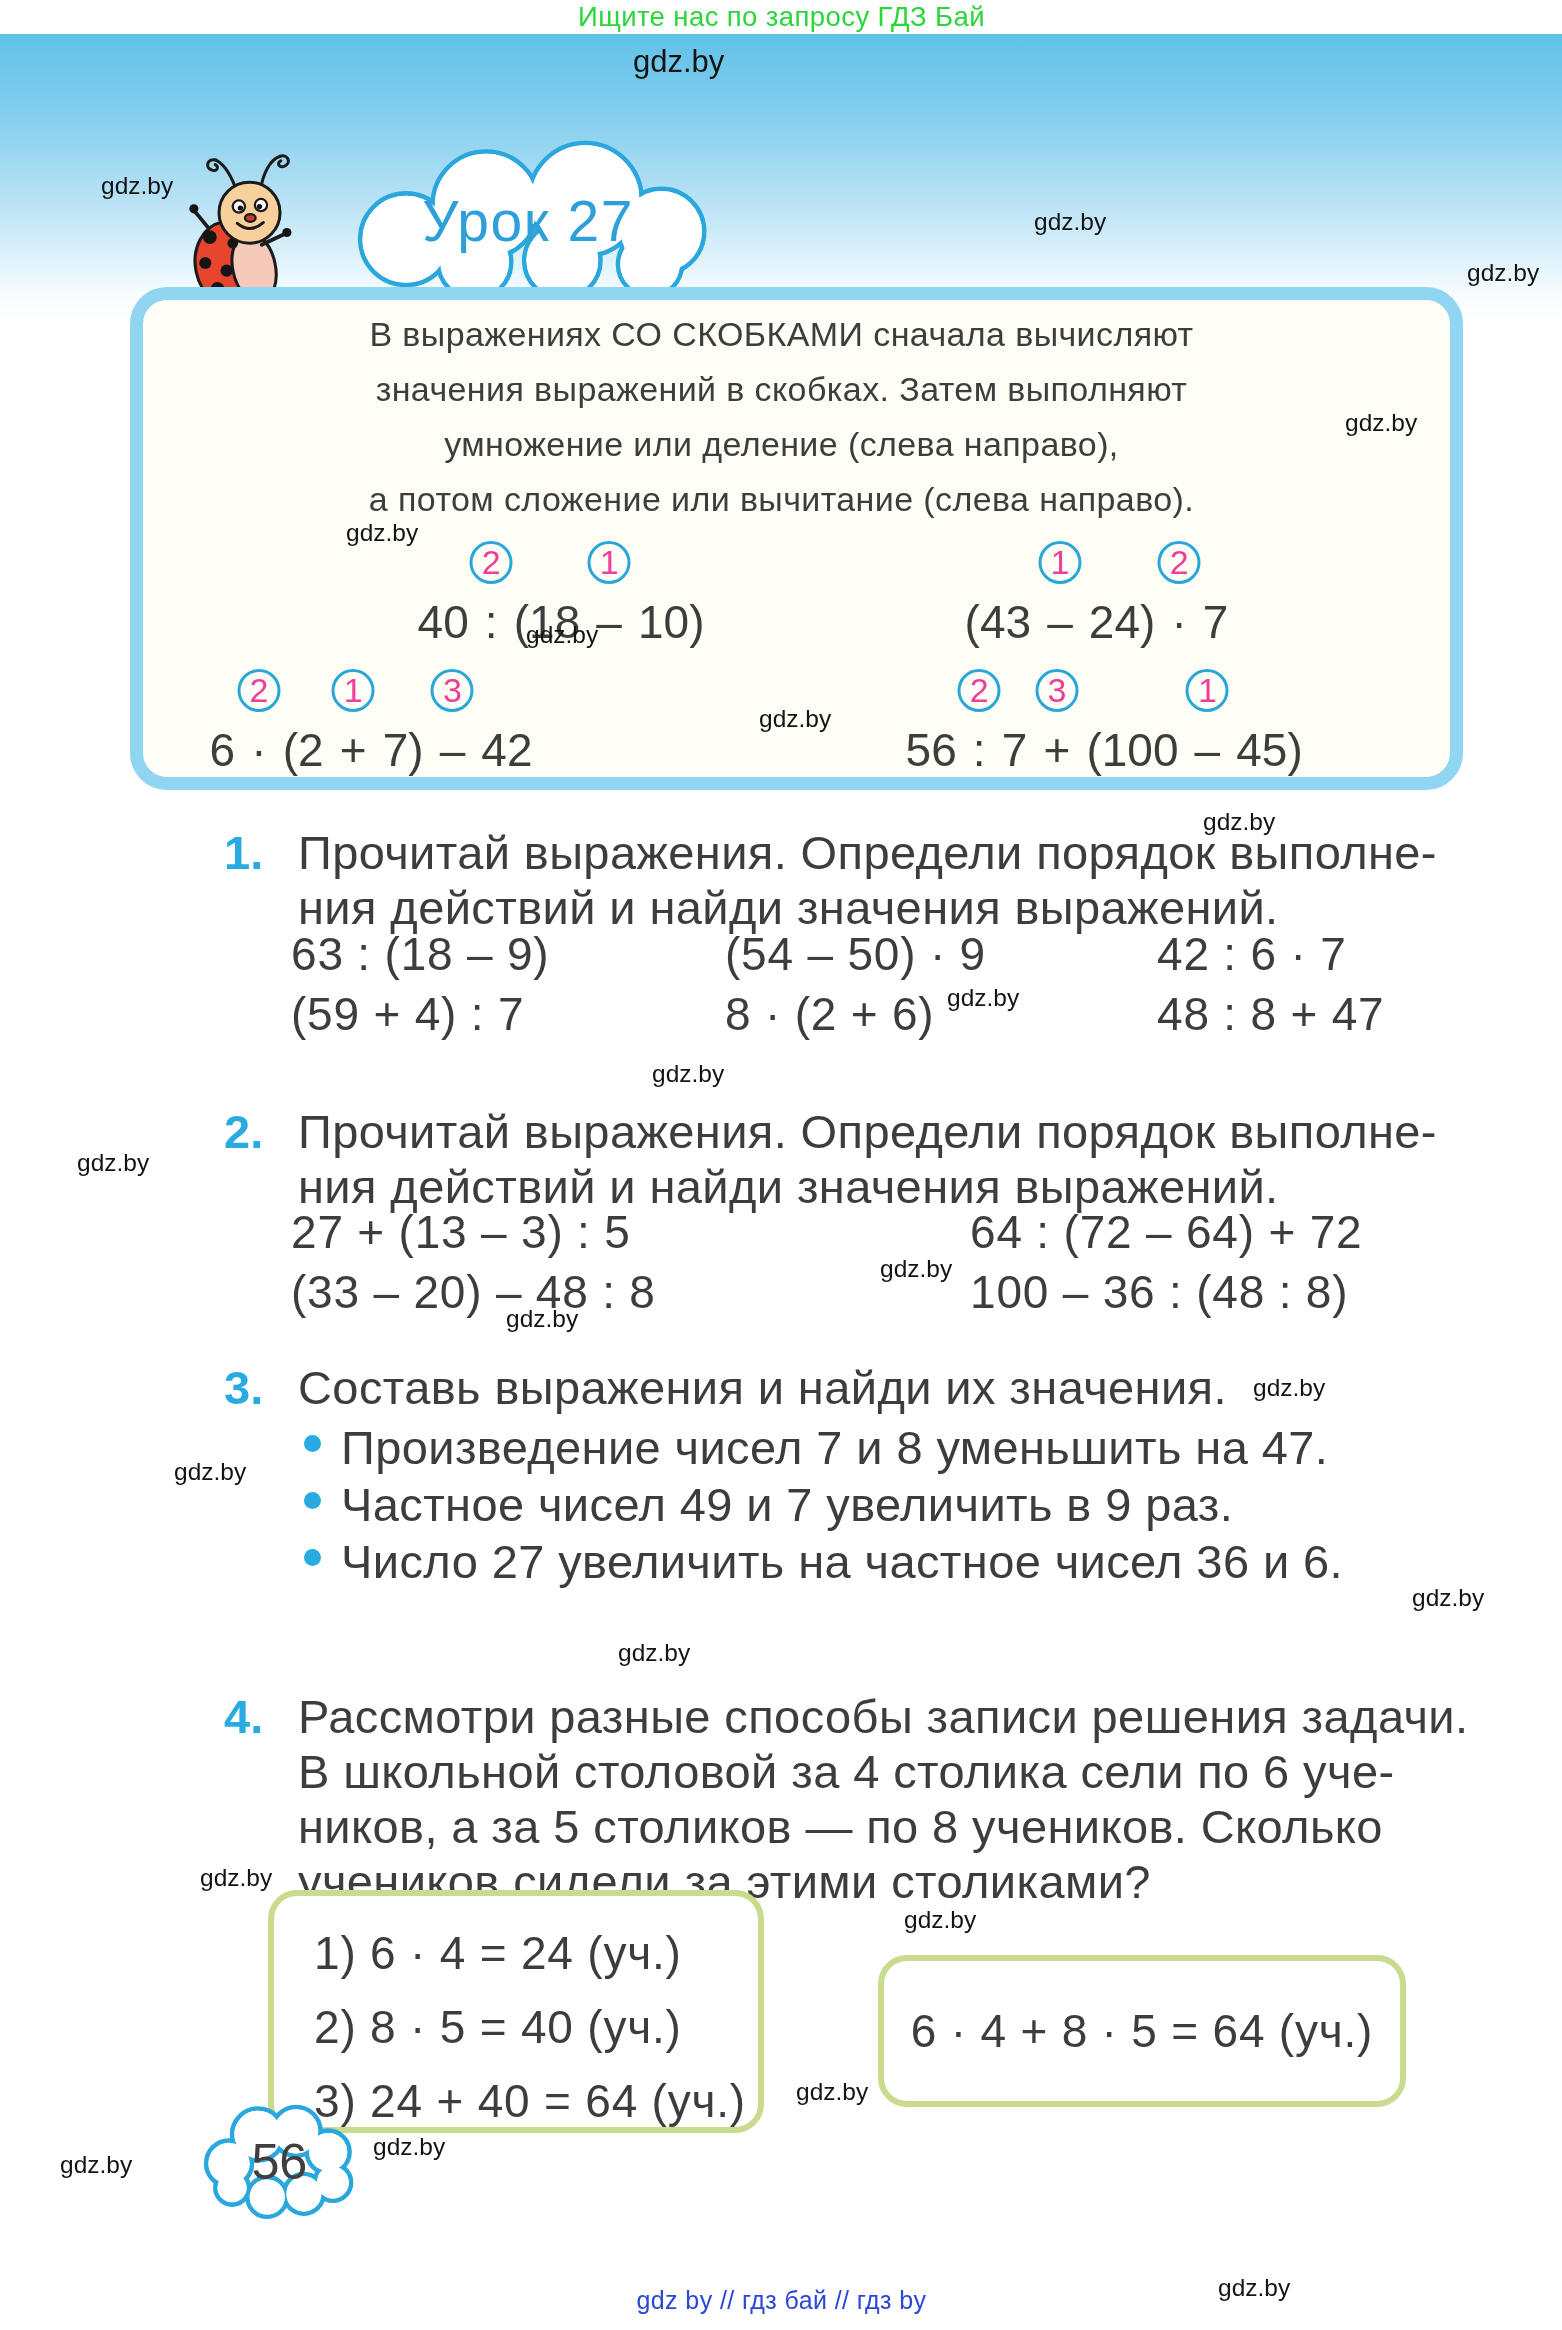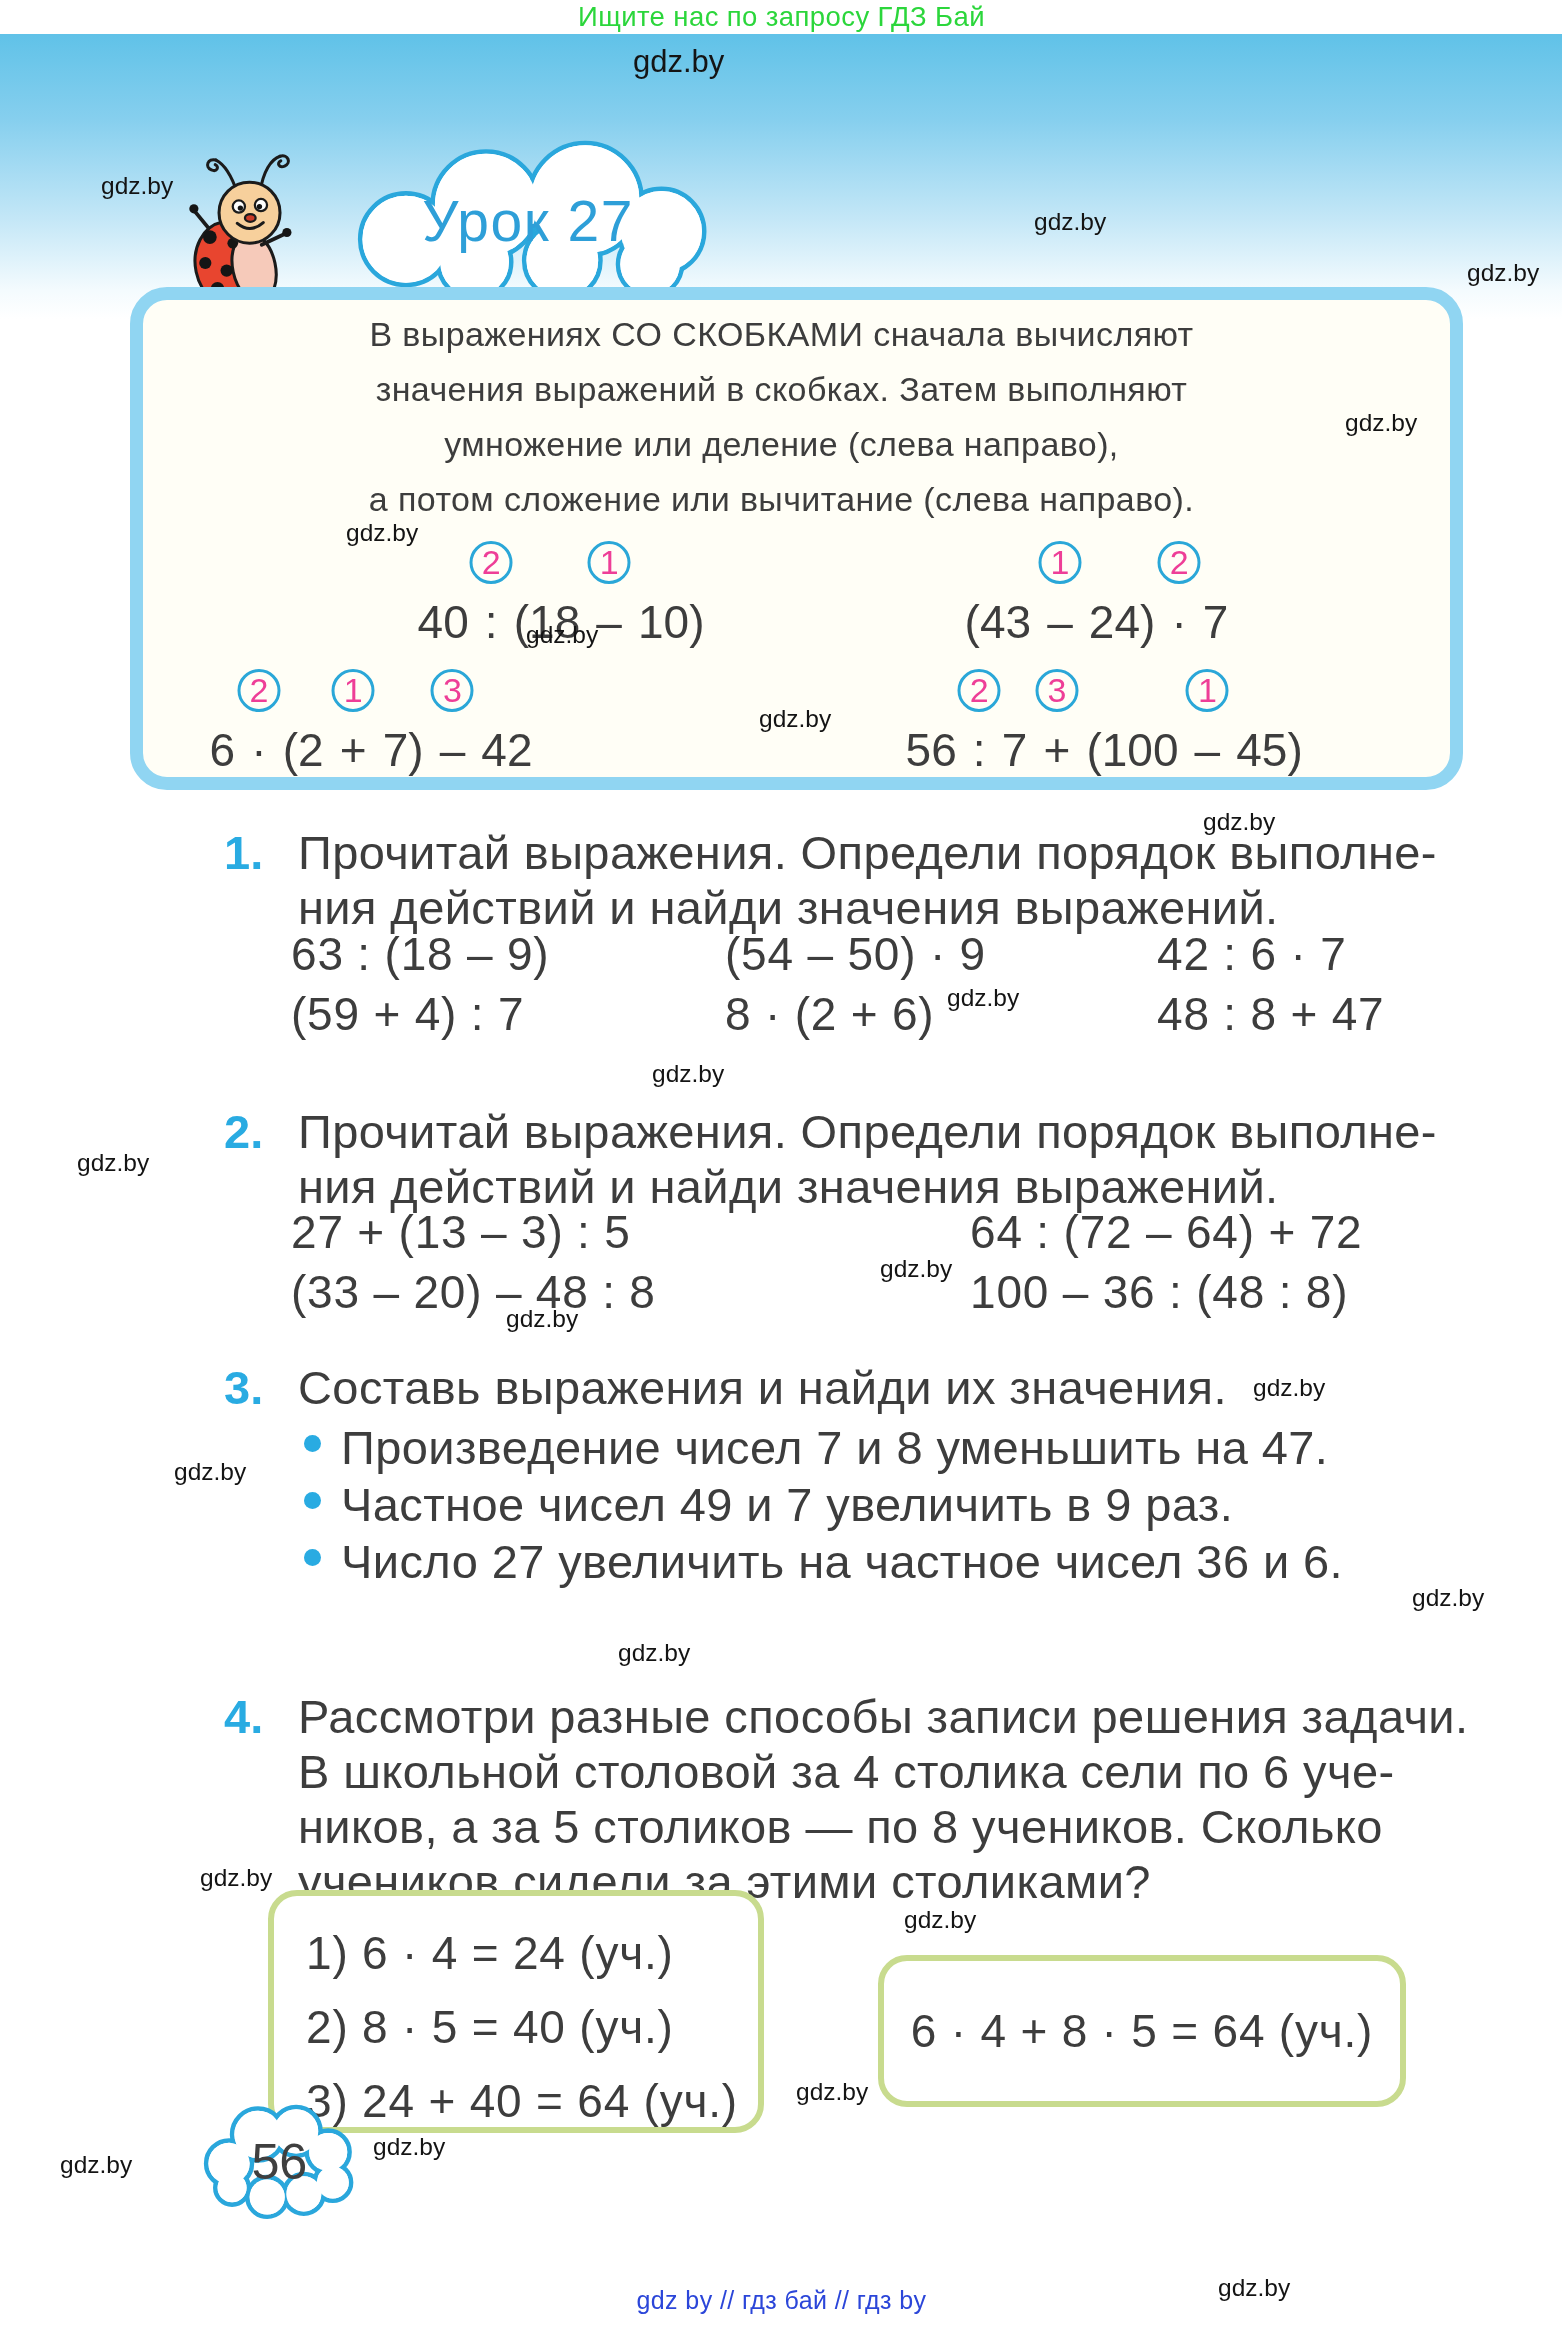--- a/index.html
+++ b/index.html
@@ -44,21 +44,21 @@
   .xexpr{position:absolute;font-size:46px;letter-spacing:0.8px;color:#3d3d3d;white-space:nowrap;}
 
   
   .bullet-list{position:absolute;left:304px;top:1420px;}
   .brow{display:flex;align-items:flex-start;height:57px;}
   .bdot{flex:0 0 auto;width:17px;height:17px;border-radius:50%;background:#29abe2;margin:15.3px 20px 0 0;}
   .btxt{font-size:47px;letter-spacing:0.4px;color:#3d3d3d;white-space:nowrap;}
 
   
   .gbox{position:absolute;box-sizing:border-box;border:6.9px solid #c8db8e;border-radius:29px;background:#ffffff;}
-  .gbox1{left:268px;top:1890px;width:496px;height:243px;padding:20px 0 0 32px;}
+  .gbox1{left:268px;top:1890px;width:496px;height:243px;padding:20px 0 0 40px;}
   .gline{font-size:46px;line-height:74px;letter-spacing:0.8px;color:#3d3d3d;white-space:nowrap;}
   .gbox2{left:878px;top:1955px;width:528px;height:152px;display:flex;align-items:center;justify-content:center;}
   .gbox2 span{font-size:46px;letter-spacing:0.8px;color:#3d3d3d;white-space:nowrap;}
 
   
   .copyright{position:absolute;left:0;top:2212px;width:100%;text-align:center;
     font-size:37px;letter-spacing:0.8px;}
   .footer-links{position:absolute;left:0;top:2286px;width:100%;text-align:center;
     font-size:25px;letter-spacing:0.4px;}
 </style>

